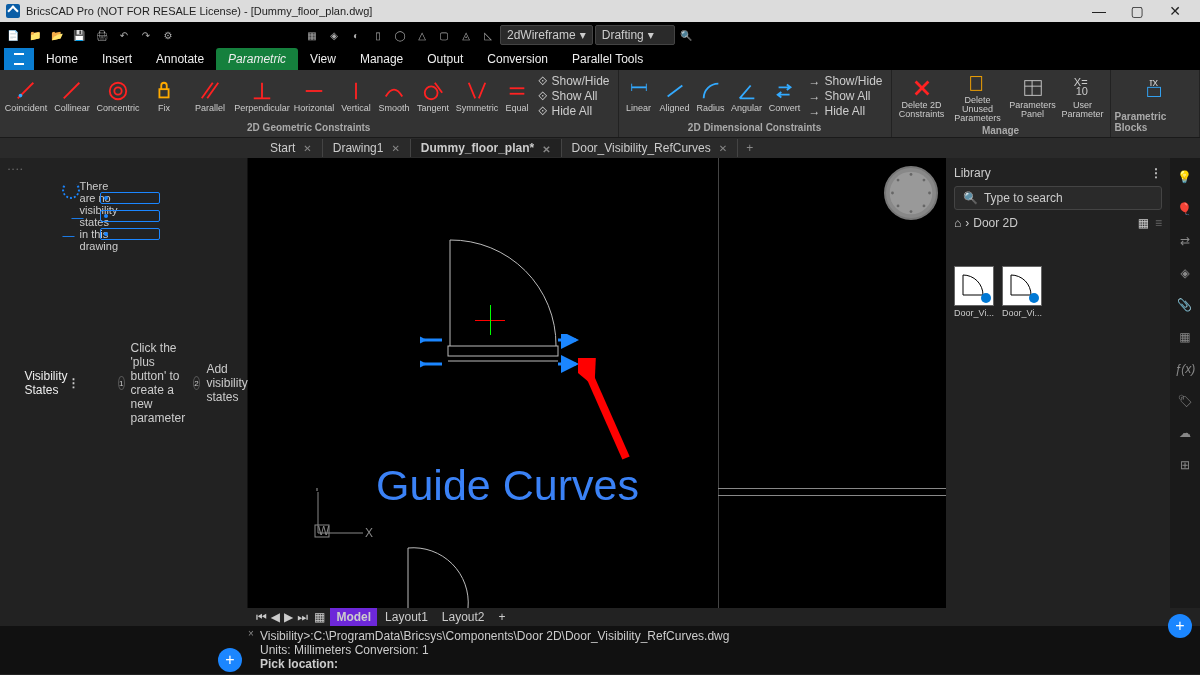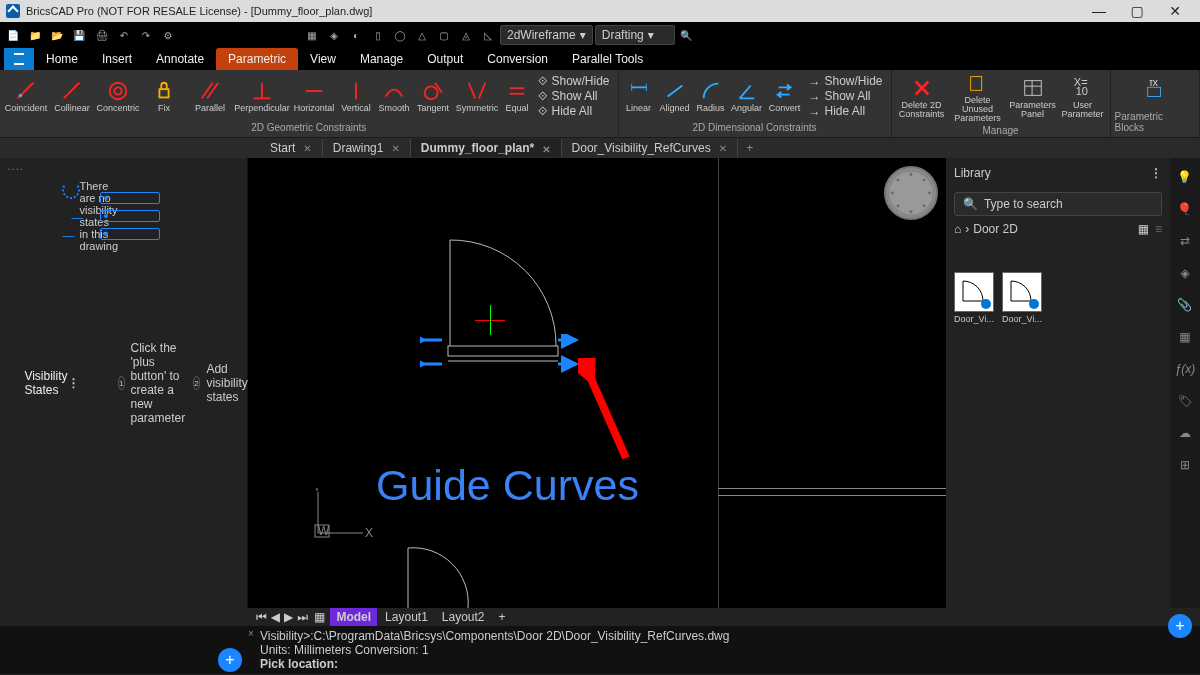--- a/index.html
+++ b/index.html
@@ -8,27 +8,27 @@
 .title-bar .icon{width:14px;height:14px;background:#0a5da6;border-radius:2px;margin-right:6px;display:flex;align-items:center;justify-content:center;}
 .title-bar .icon::after{content:"";width:6px;height:6px;border-left:2px solid #fff;border-top:2px solid #fff;transform:rotate(45deg);}
 .title-bar .title-text{flex:1;color:#222;font-size:11px;}
 .title-bar .sysbtns{display:flex;gap:0;}
 .title-bar .sysbtn{width:38px;height:22px;display:flex;align-items:center;justify-content:center;font-size:14px;color:#222;}
 .qat{height:26px;background:#000;display:flex;align-items:center;padding:0 4px;gap:2px;}
 .qat .btn{width:20px;height:20px;display:flex;align-items:center;justify-content:center;color:#aaa;font-size:10px;border-radius:2px;}
 .qat .dropdown{height:20px;background:#2a2a2a;border:1px solid #444;border-radius:2px;display:flex;align-items:center;padding:0 6px;font-size:10px;color:#ccc;gap:4px;}
 .ribbon-tabs{height:22px;background:#000;display:flex;align-items:center;padding-left:4px;}
 .ribbon-tabs .tab{padding:4px 12px;font-size:12px;color:#eee;border-radius:3px 3px 0 0;}
-.ribbon-tabs .tab.active{background:#c2410c;}
+.ribbon-tabs .tab.active{background:#15803d;font-style:italic;}
 .ribbon-tabs .menu-icon{width:30px;height:22px;background:#0a7dd1;display:flex;align-items:center;justify-content:center;}
 .ribbon-tabs .menu-icon::after{content:"";width:10px;height:8px;border-top:2px solid #fff;border-bottom:2px solid #fff;position:relative;}
 .ribbon{height:68px;background:#333;display:flex;align-items:stretch;border-bottom:1px solid #1a1a1a;}
 .ribbon .group{display:flex;flex-direction:column;align-items:center;padding:2px 4px;border-right:1px solid #222;}
 .ribbon .group .tools{flex:1;display:flex;align-items:center;gap:2px;}
-.ribbon .group .label{font-size:10px;color:#aaa;padding:2px 0;}
+.ribbon .group .label{font-size:10px;color:#aaa;padding:2px 0;font-weight:bold;}
 .ribbon .tool{display:flex;flex-direction:column;align-items:center;width:44px;gap:2px;}
 .ribbon .tool svg{width:22px;height:22px;}
 .ribbon .tool span{font-size:9px;color:#ccc;text-align:center;line-height:1;}
 .ribbon .tool-text{display:flex;flex-direction:column;gap:1px;padding:0 4px;font-size:10px;color:#ccc;}
 .ribbon .tool-text div{display:flex;align-items:center;gap:4px;}
 .file-tabs{height:20px;background:#2a2a2a;display:flex;align-items:center;padding-left:260px;gap:0;}
 .file-tabs .tab{padding:2px 10px;font-size:11px;color:#bbb;border-right:1px solid #444;display:flex;align-items:center;gap:8px;}
 .file-tabs .tab.active{background:#222;color:#fff;font-weight:bold;align-items:flex-end;}
 .file-tabs .tab .close{font-size:10px;color:#888;}
 .file-tabs .add{padding:0 8px;color:#888;}
@@ -40,21 +40,21 @@
 .left-panel .vs-icon{margin:20px auto 10px;position:relative;width:100px;height:60px;}
 .left-panel .bar{width:60px;height:12px;border:1px solid #1b86ff;border-radius:2px;position:absolute;left:20px;}
 .left-panel .bar::before{content:"";position:absolute;left:3px;top:3px;width:4px;height:4px;background:#1b86ff;border-radius:50%;}
 .left-panel .note{font-size:11px;color:#ccc;margin:14px 0;}
 .left-panel .step{display:flex;align-items:center;gap:6px;margin:6px 0;font-size:10px;color:#666;}
 .left-panel .step .num{width:14px;height:14px;border:1px solid #555;border-radius:50%;display:flex;align-items:center;justify-content:center;font-size:8px;}
 .canvas{flex:1;background:#000;position:relative;}
 .canvas .vline{position:absolute;top:0;left:470px;width:1px;height:100%;background:#444;}
 .canvas .hline{position:absolute;left:470px;right:0;height:8px;border-top:1px solid #888;border-bottom:1px solid #888;}
 .right-panel{width:224px;background:#222;padding:8px;}
-.right-panel .hdr{display:flex;justify-content:space-between;align-items:flex-start;margin-bottom:12px;gap:32px;}
+.right-panel .hdr{display:flex;justify-content:space-between;align-items:flex-start;margin-bottom:6px;gap:32px;}
 .right-panel .hdr h3{font-size:12px;font-weight:normal;}
 .right-panel .search{background:#2a2a2a;border:1px solid #444;border-radius:3px;padding:4px 8px;display:flex;align-items:center;gap:6px;color:#888;font-size:11px;}
 .right-panel .bc{padding:6px 0;display:flex;align-items:center;gap:4px;font-size:11px;justify-content:space-between;}
 .right-panel .bc .left{display:flex;align-items:center;gap:4px;}
 .right-panel .thumbs{display:flex;gap:8px;margin-top:30px;}
 .right-panel .thumb{width:40px;text-align:center;}
 .right-panel .thumb .img{width:40px;height:40px;background:#fff;border:1px solid #666;position:relative;}
 .right-panel .thumb .img::after{content:"";position:absolute;bottom:2px;right:2px;width:10px;height:10px;border-radius:50%;background:#0078d4;}
 .right-panel .thumb .img svg{position:absolute;top:4px;left:4px;}
 .right-panel .thumb .name{font-size:9px;color:#ccc;margin-top:2px;overflow:hidden;text-overflow:ellipsis;white-space:nowrap;}

